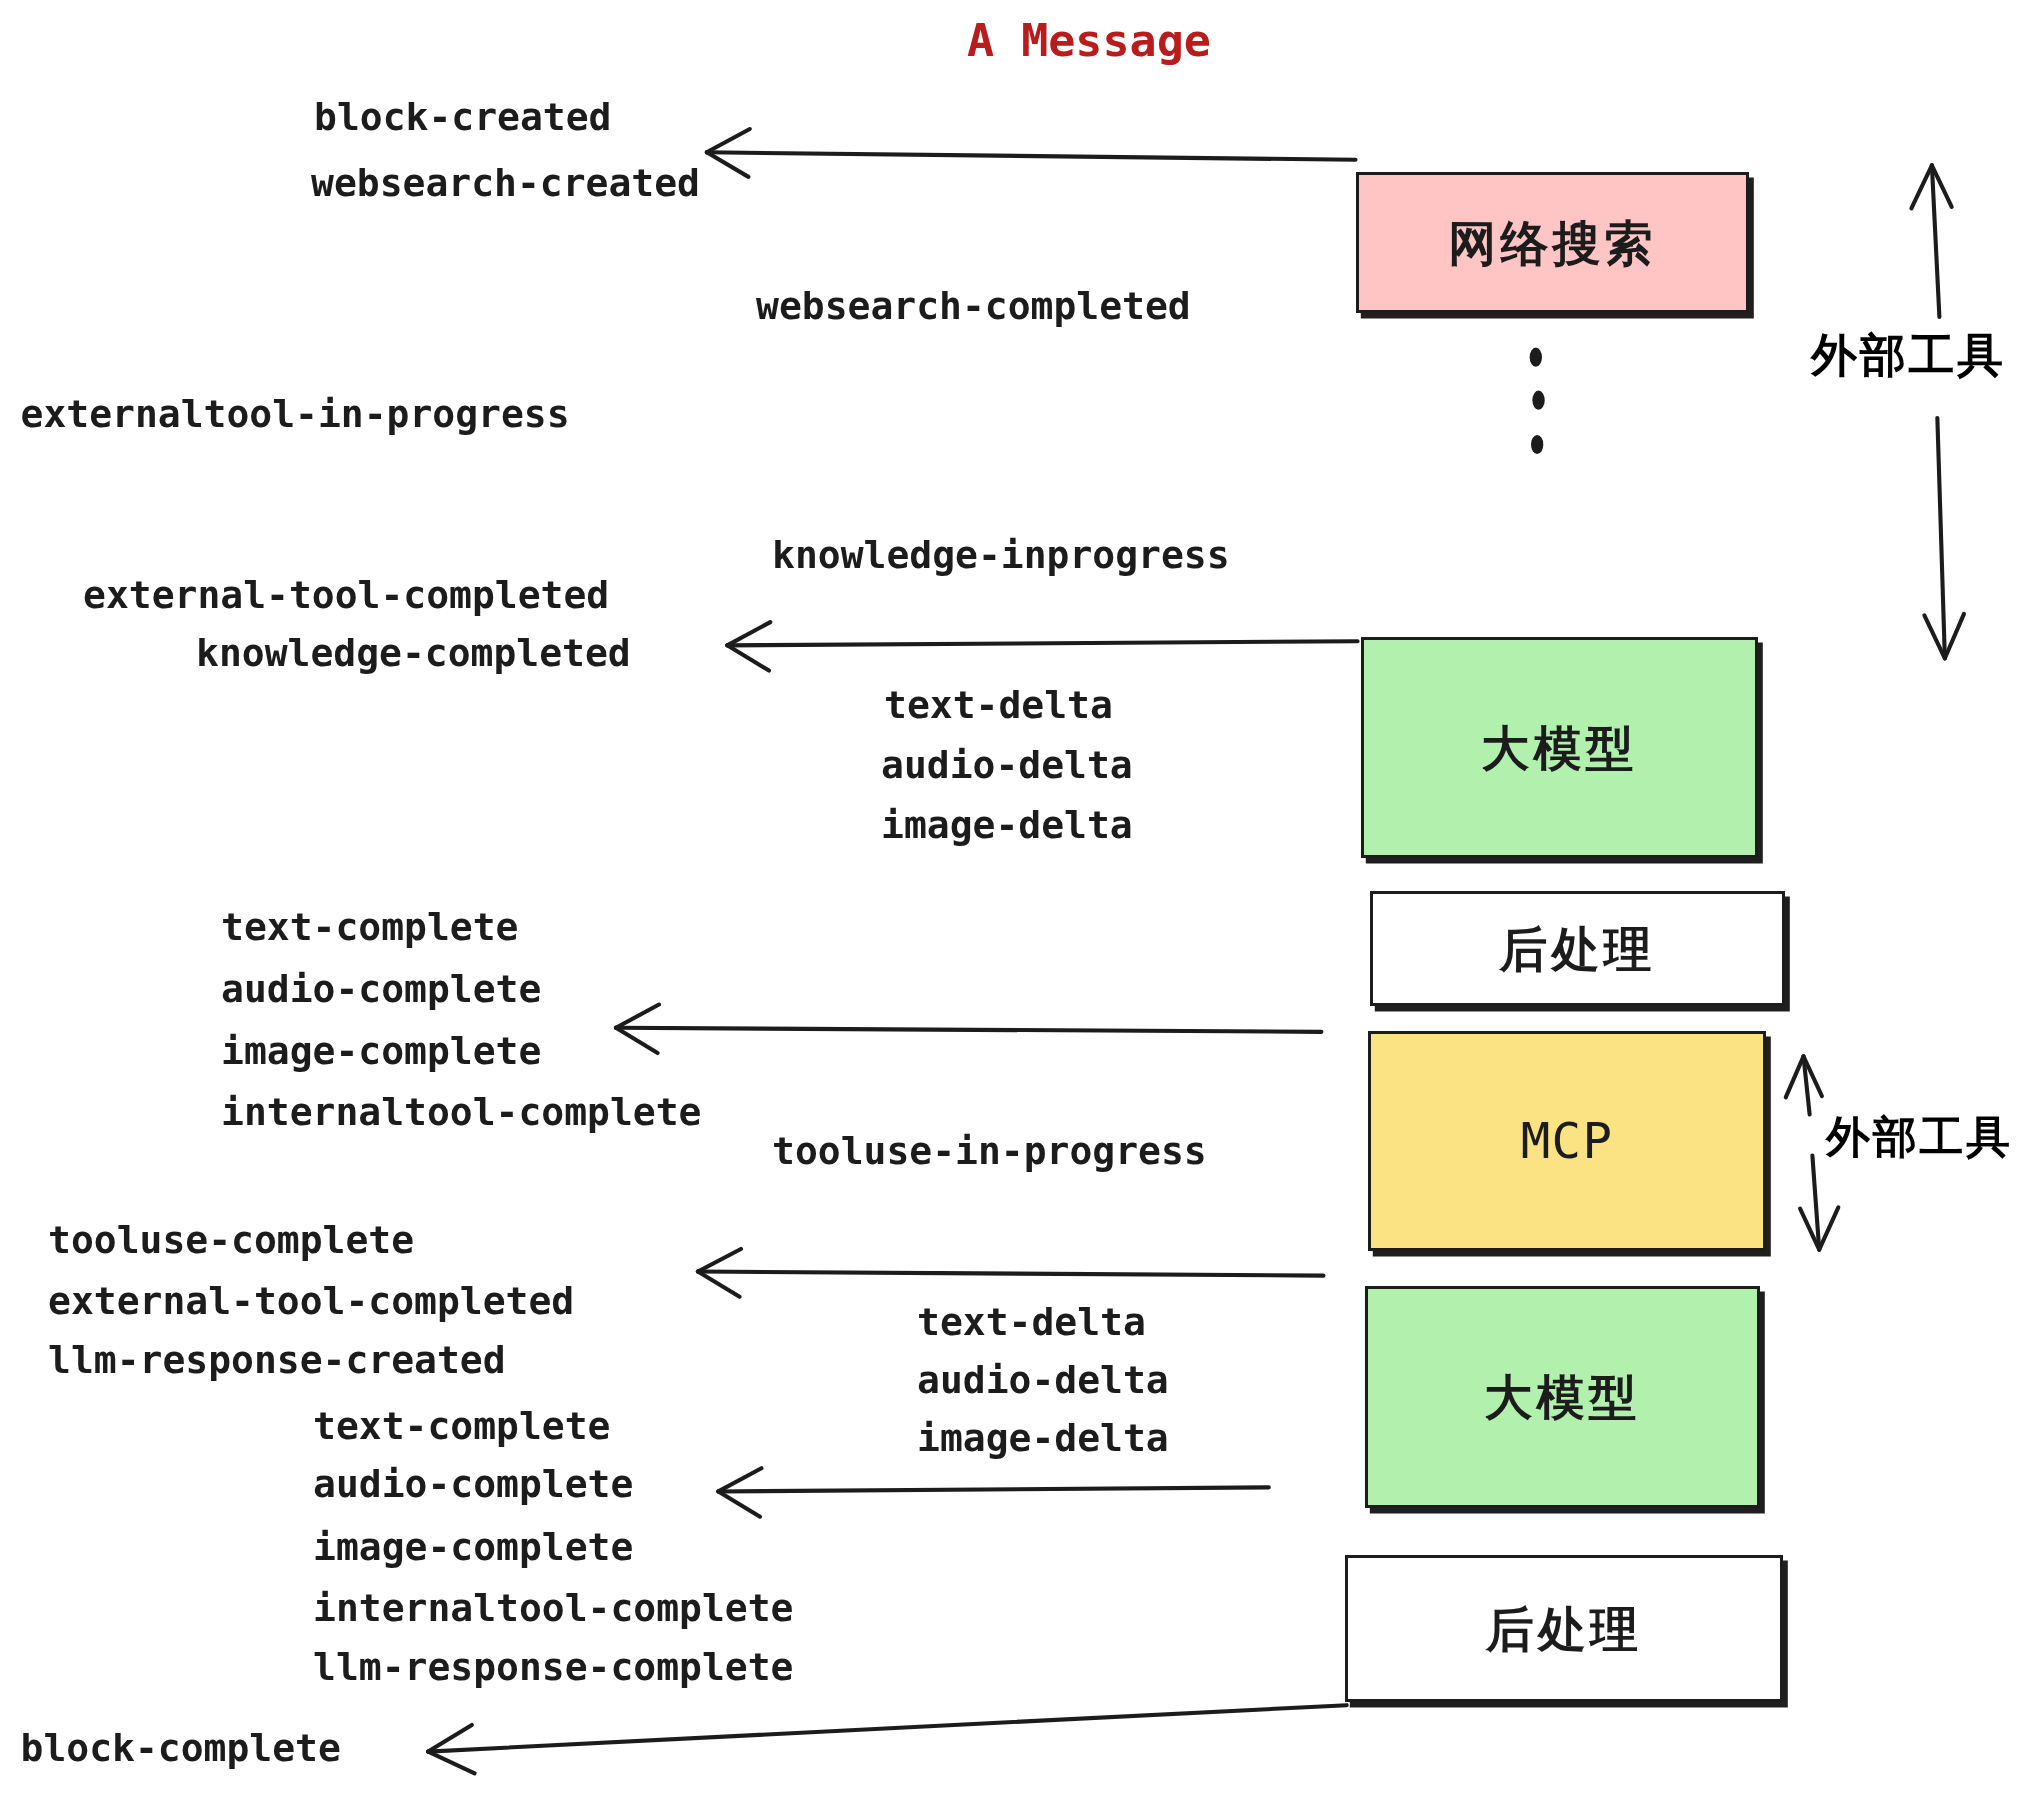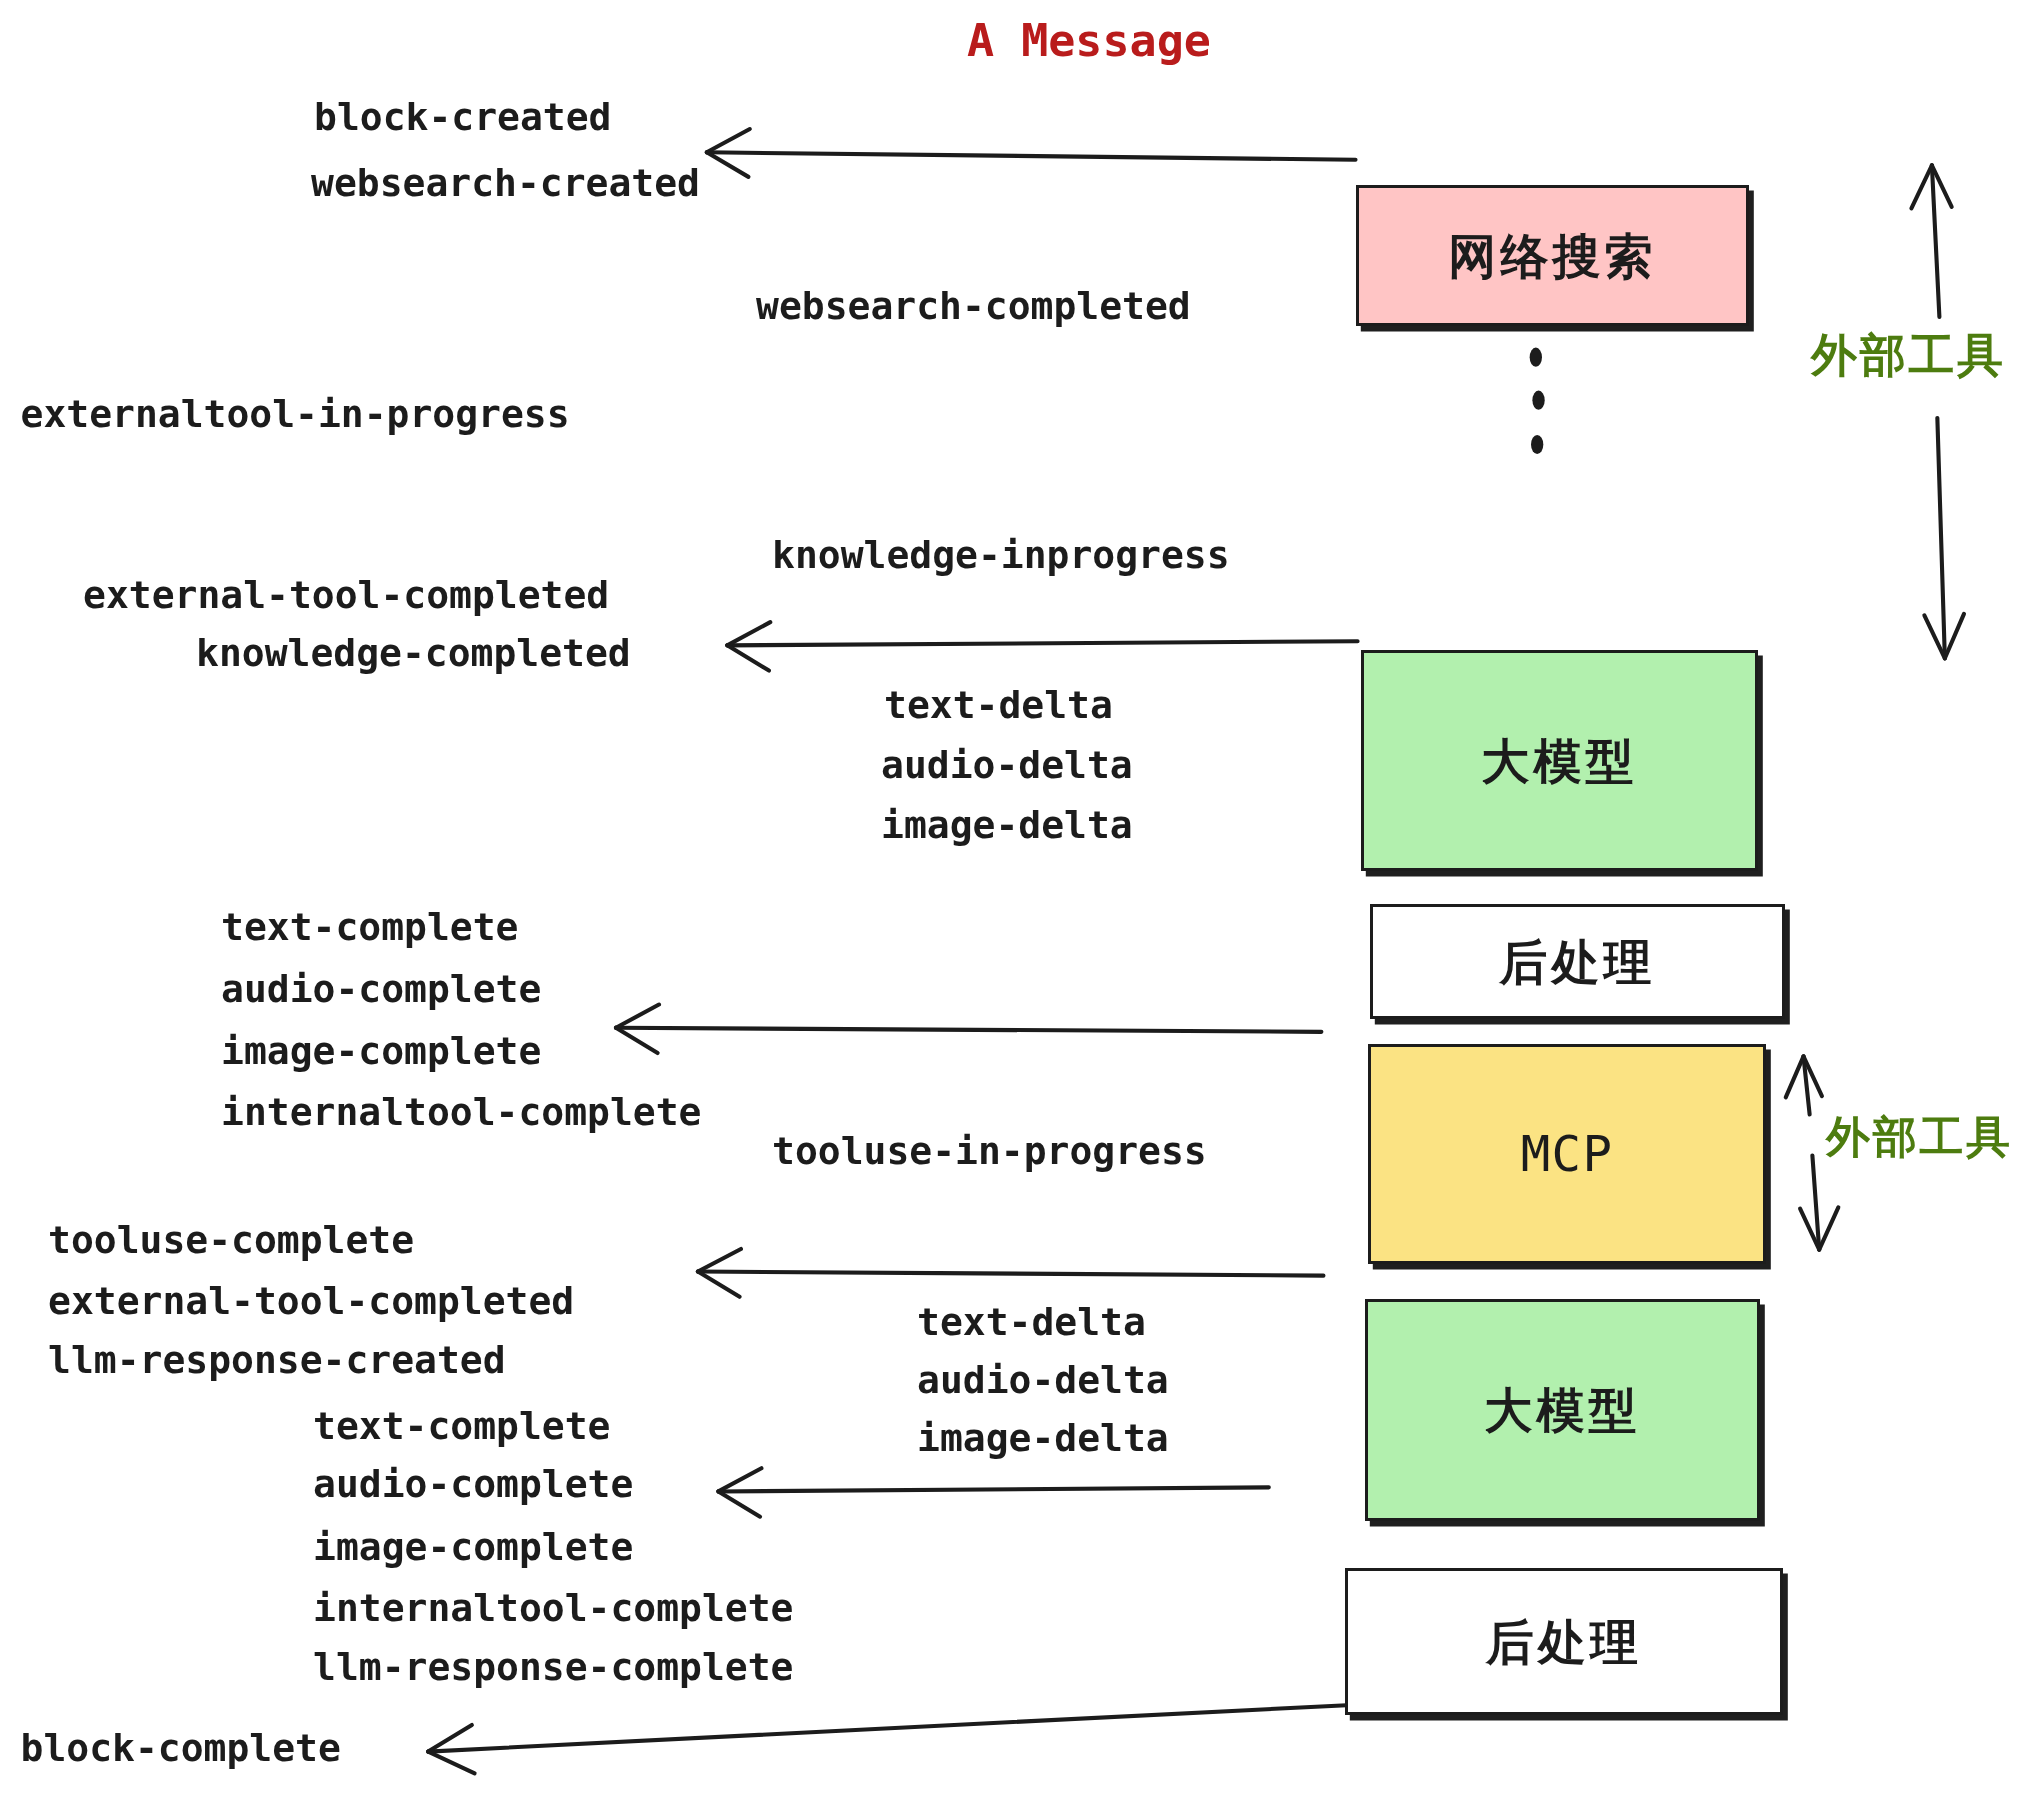--- a/index.html
+++ b/index.html
@@ -29,35 +29,34 @@
     white-space:nowrap;
     color:#b91c1c;
   }
   .box{
     position:absolute;
     border:3.4px solid #1c1c1c;
     box-sizing:border-box;
     display:flex;align-items:center;justify-content:center;
     box-shadow:4.8px 5.5px 0 #1f1f1f;
     background:#ffffff;
-    margin-top:13px;
   }
   .box-label{
     font-family:"DejaVu Sans","Liberation Sans",sans-serif;
     font-size:48px;font-weight:600;line-height:1;white-space:nowrap;
     color:#1c1c1c;letter-spacing:4.1px;
   }
   .box-label.mono{
     font-family:"DejaVu Sans Mono",monospace;font-size:49px;font-weight:normal;letter-spacing:1.4px;
   }
   .side-label{
     position:absolute;
     font-family:"DejaVu Sans","Liberation Sans",sans-serif;
     font-size:46px;font-weight:600;line-height:1;white-space:nowrap;
-    color:#4d7c0f;letter-spacing:2.7px;
+    color:#000000;letter-spacing:2.7px;
   }
   svg.arrows{position:absolute;left:0;top:0;pointer-events:none;}
   svg.arrows path, svg.arrows line{stroke:#1c1c1c;stroke-width:6;fill:none;stroke-linecap:round;}
   svg.arrows ellipse{fill:#1c1c1c;stroke:none;}
 </style>
 </head>
 <body>
 
 <div class="canvas">
 

